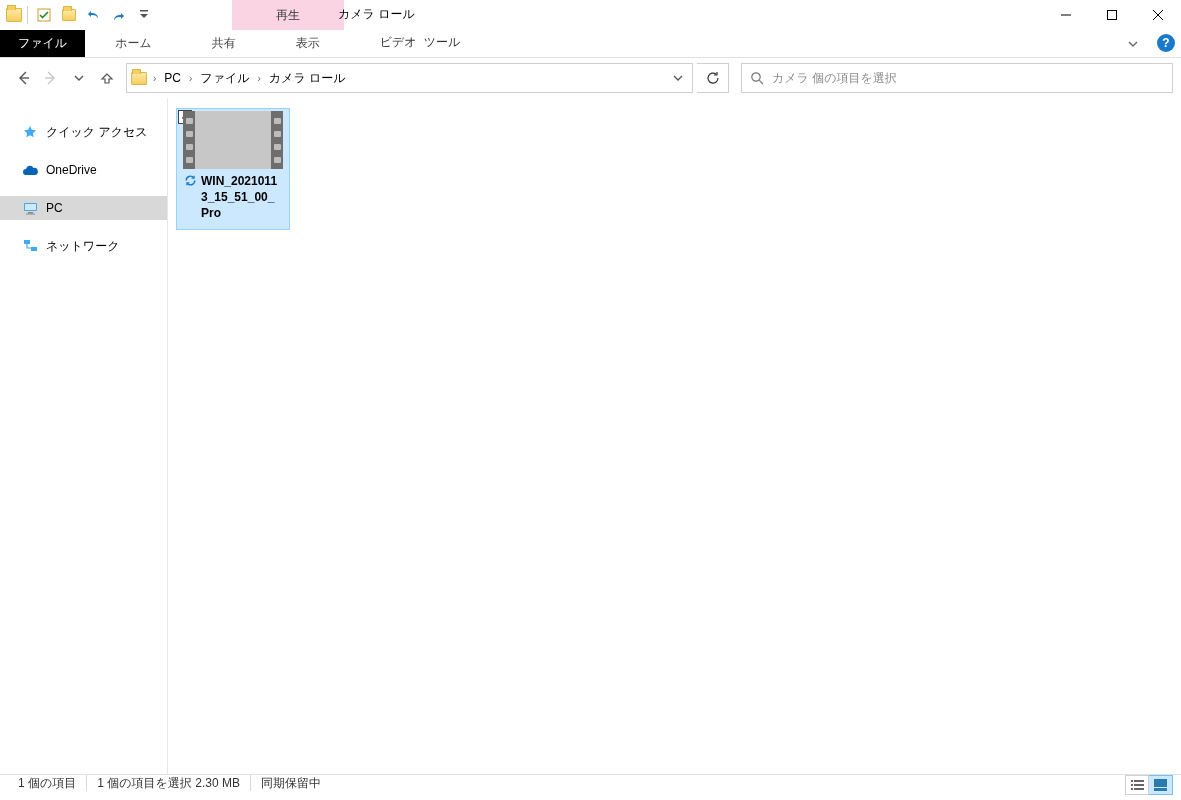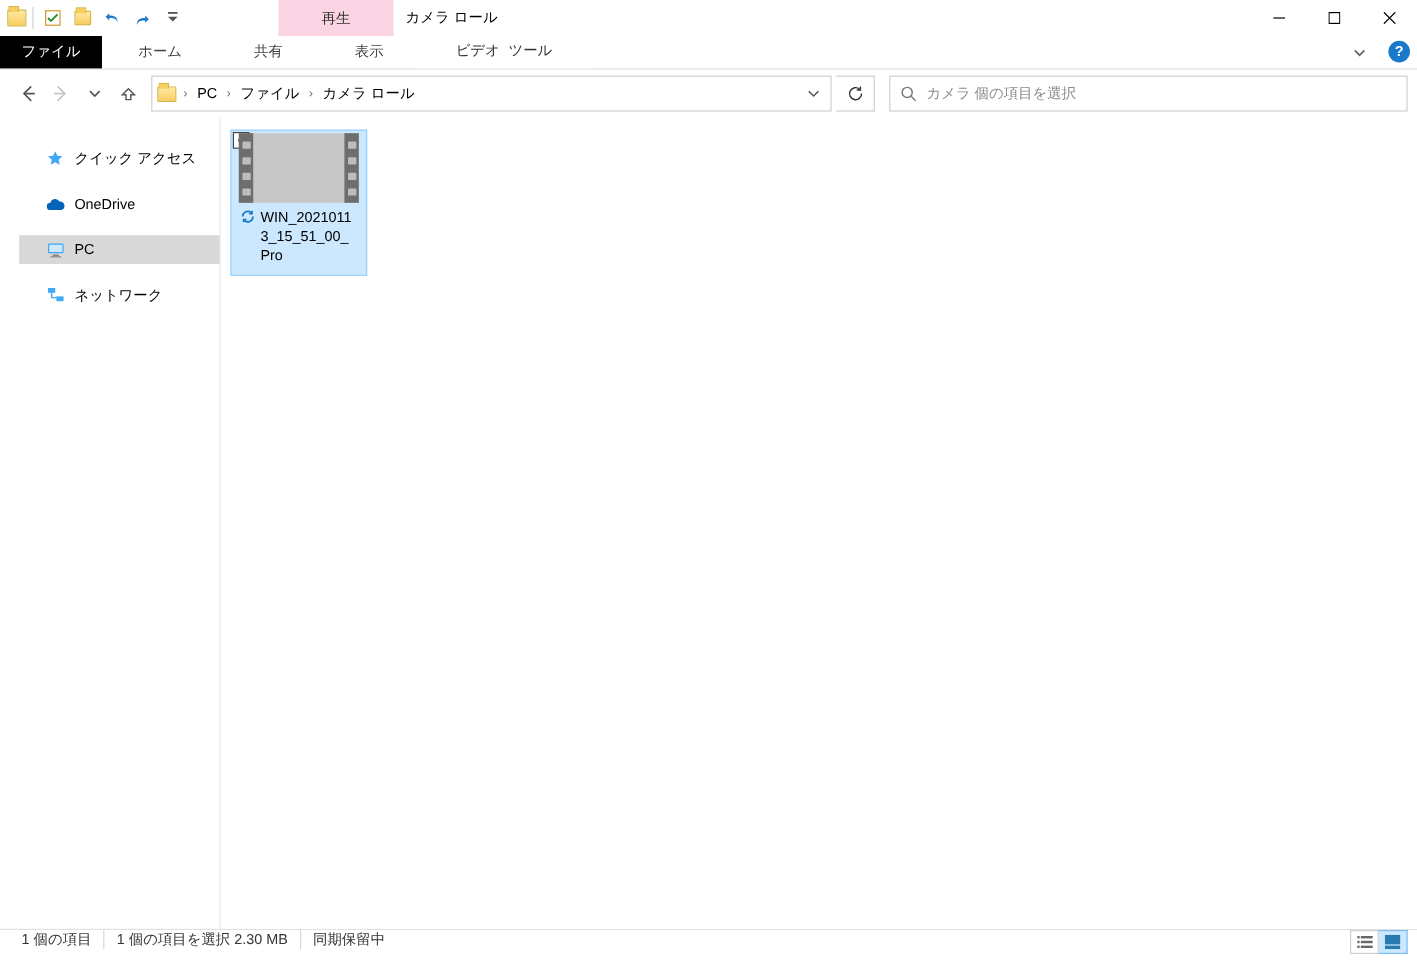--- a/index.html
+++ b/index.html
@@ -47,21 +47,21 @@
     width:22px;height:22px;display:flex;align-items:center;justify-content:center;
     border-radius:2px;
   }
   .titlebar .contextual-tab {
     position:absolute;
     left: 232px;
     top:0;
     background:#fbd4e3;
     color:#333;
     height:30px;
-    width:96px;
+    width:112px;
     display:flex;align-items:center;justify-content:center;
     font-size:12px;
   }
   .titlebar .title {
     position:absolute;
     left: 338px;
     top: 6px;
     font-size:12px;
     color:#000;
   }
@@ -161,21 +161,21 @@
   }
   .searchbox{
     width:432px;height:30px;border:1px solid #cfcfcf;background:#fff;
     display:flex;align-items:center;padding:0 8px;gap:8px;color:#777;
     margin-left:8px;
   }
   .searchbox .ph{font-size:12px;color:#8a8a8a;}
 
   
   .body{
-    flex:1;display:flex;min-height:0;margin-left:16px;
+    flex:1;display:flex;min-height:0;
   }
   .navpane{
     width:168px;border-right:1px solid #e8e8e8;padding-top:22px;
     background:#fff;
   }
   .navpane .item{
     display:flex;align-items:center;gap:8px;
     height:24px;padding:0 10px 0 22px;font-size:12px;color:#000;
   }
   .navpane .item.selected{
@@ -201,21 +201,21 @@
   .thumb{
     width:100px;height:58px;background:#c7c7c7;position:relative;margin-top:1px;
   }
   .thumb .strip{
     position:absolute;top:0;bottom:0;width:12px;background:#6e6e6e;
     display:flex;flex-direction:column;justify-content:space-around;padding:3px 0;
   }
   .thumb .strip.left{left:0;}
   .thumb .strip.right{right:0;}
   .thumb .strip .hole{width:7px;height:6px;background:#bdbdbd;margin:0 auto;border-radius:1px;}
-  .file-label-row{display:flex;gap:4px;padding:4px 6px 6px 6px;}
+  .file-label-row{display:flex;gap:4px;padding:4px 6px 6px 6px;font-weight:bold;}
   .file-label-row .sync-ic{flex:0 0 auto;margin-top:1px;}
   .file-label{font-size:12px;color:#000;text-align:left;word-break:break-all;line-height:1.35;}
 
   
   .statusbar{
     height:26px;border-top:1px solid #e1e1e1;background:#fff;
     display:flex;align-items:flex-start;padding:0 8px;gap:0;
     font-size:12px;color:#333;
   }
   .statusbar .cell{padding:0 10px;}

